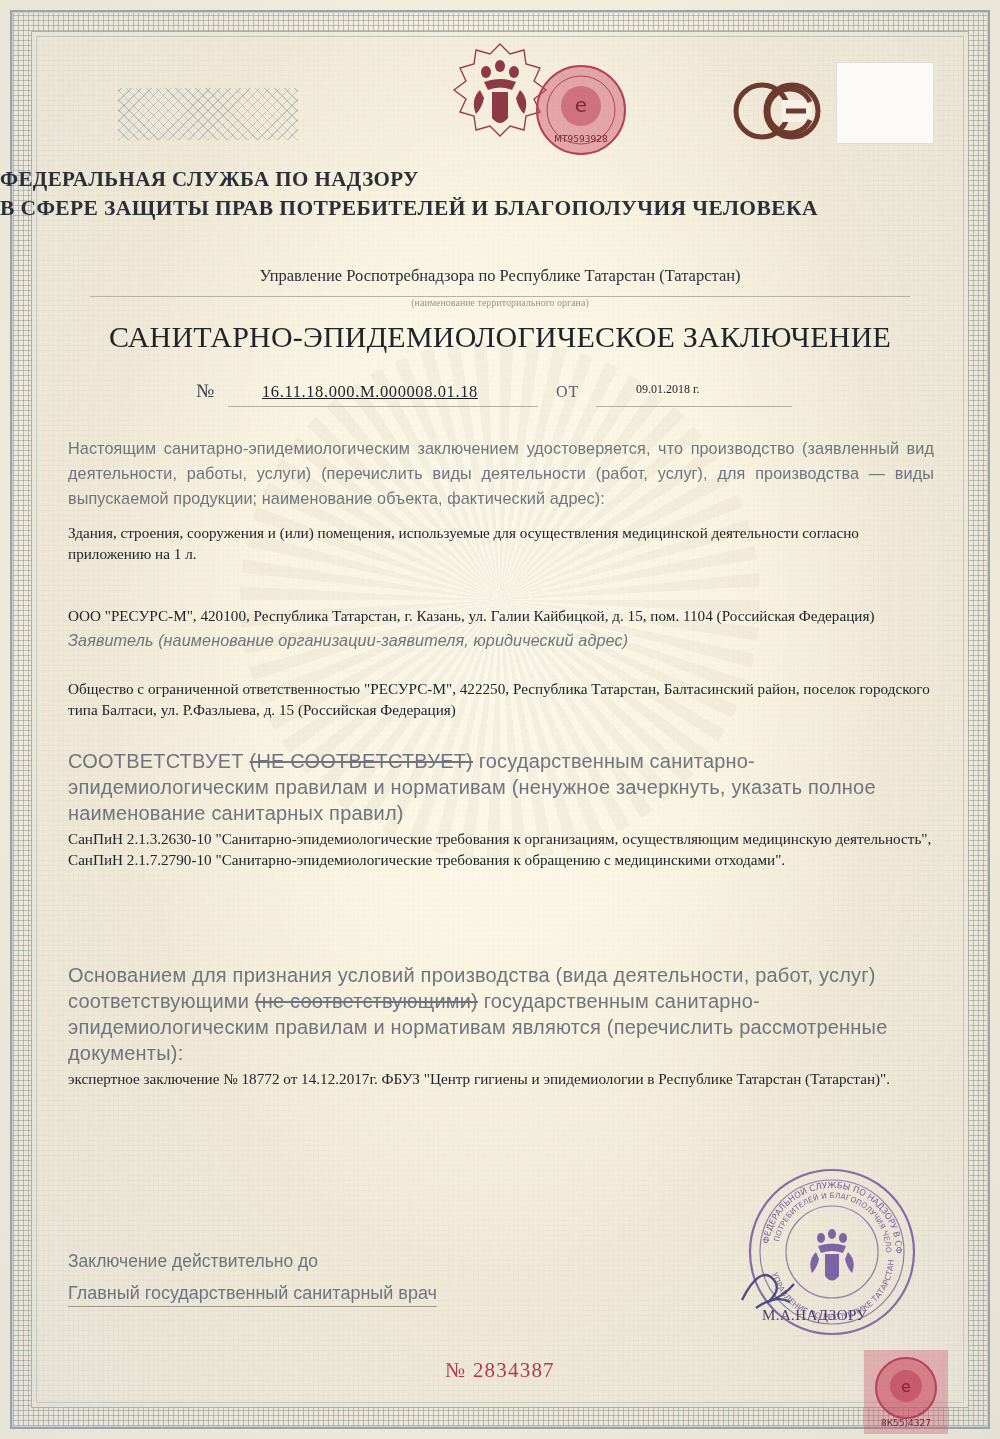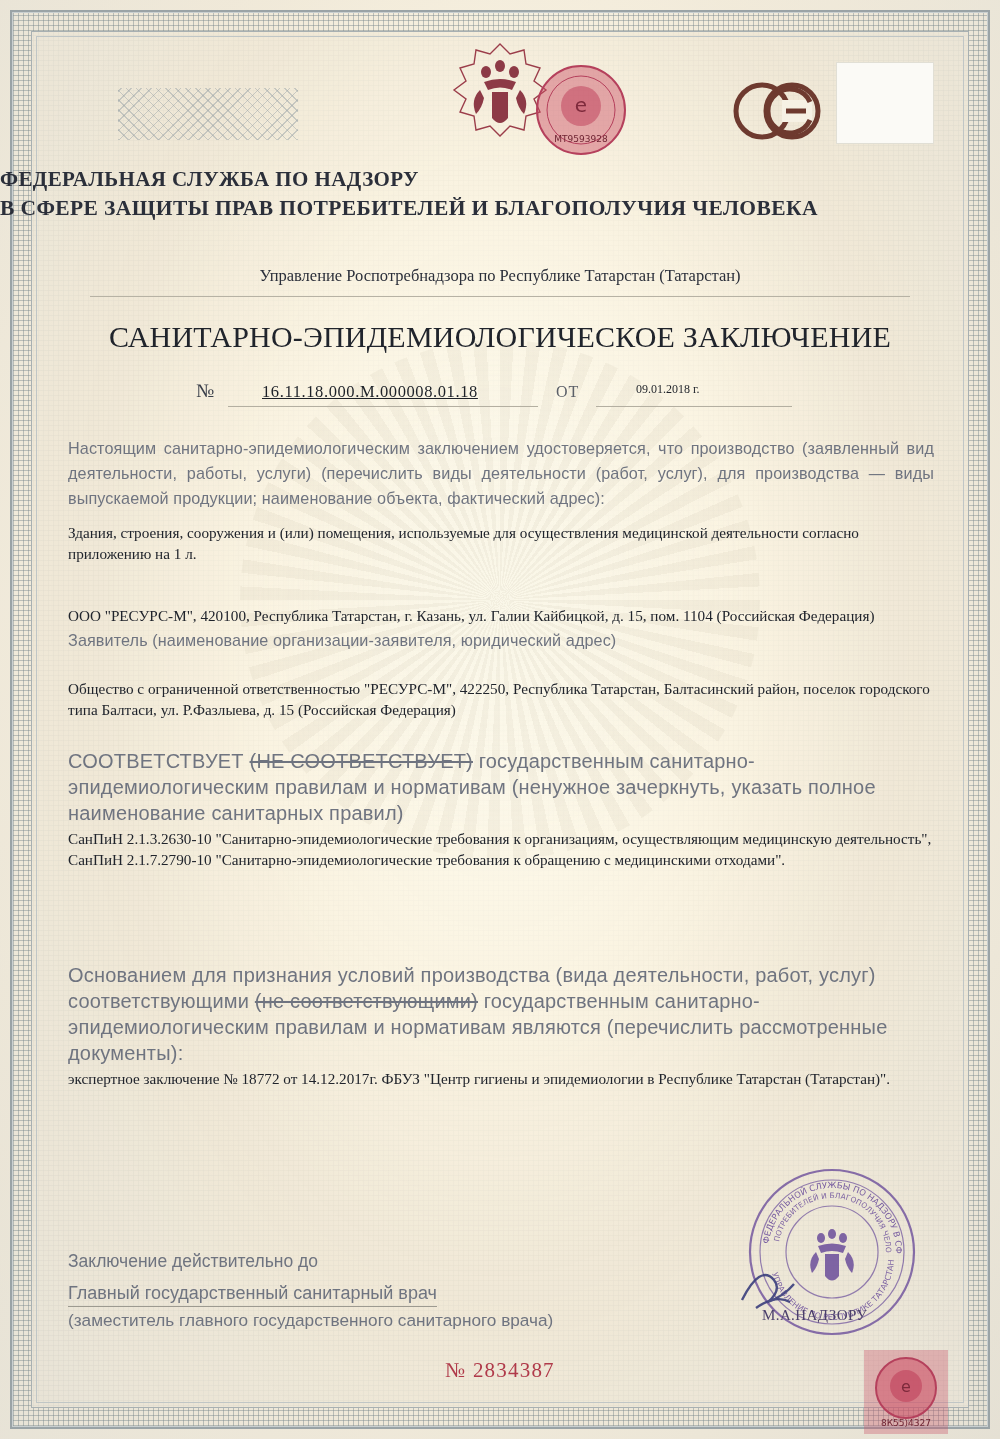--- a/index.html
+++ b/index.html
@@ -334,20 +334,21 @@
         <path d="M62 31 h20" stroke="#6e3a2f" stroke-width="5"></path>
       </svg>
     </div>
 
     <div class="white-box"></div>
 
     <div class="org-line1">ФЕДЕРАЛЬНАЯ СЛУЖБА ПО НАДЗОРУ</div>
     <div class="org-line2">В СФЕРЕ ЗАЩИТЫ ПРАВ ПОТРЕБИТЕЛЕЙ И БЛАГОПОЛУЧИЯ  ЧЕЛОВЕКА</div>
     <div class="dept">Управление Роспотребнадзора по Республике Татарстан (Татарстан)</div>
     <div class="dept-rule"></div>
+    <div class="dept-caption">(наименование территориального органа)</div>
     <div class="title">САНИТАРНО-ЭПИДЕМИОЛОГИЧЕСКОЕ ЗАКЛЮЧЕНИЕ</div>
 
     <div class="numrow">
       <span class="num-sym">№</span>
       <span class="num-val">16.11.18.000.М.000008.01.18</span>
       <span class="num-underline"></span>
       <span class="ot-label">ОТ</span>
       <span class="date-val">09.01.2018 г.</span>
       <span class="date-underline"></span>
     </div>
@@ -355,21 +356,21 @@
     <div class="body-block" style="top:436px;">
       <div class="grey-para">Настоящим санитарно-эпидемиологическим заключением удостоверяется, что производство (заявленный вид деятельности, работы, услуги) (перечислить виды деятельности (работ, услуг), для производства — виды выпускаемой продукции; наименование объекта, фактический адрес):</div>
     </div>
 
     <div class="body-block" style="top:522px;">
       <div class="filled">Здания, строения, сооружения и (или) помещения, используемые для осуществления медицинской деятельности согласно приложению на 1 л.</div>
     </div>
 
     <div class="body-block" style="top:605px;">
       <div class="filled">ООО "РЕСУРС-М", 420100, Республика Татарстан, г. Казань, ул. Галии Кайбицкой, д. 15, пом. 1104 (Российская Федерация)</div>
-      <div class="grey-para" style="margin-top:2px;">Заявитель (наименование организации-заявителя, юридический адрес)</div>
+      <div class="grey-para" style="margin-top:2px;font-style:italic;">Заявитель (наименование организации-заявителя, юридический адрес)</div>
     </div>
 
     <div class="body-block" style="top:678px;">
       <div class="filled">Общество с ограниченной ответственностью "РЕСУРС-М", 422250, Республика Татарстан, Балтасинский район, поселок городского типа Балтаси, ул. Р.Фазлыева, д. 15 (Российская Федерация)</div>
     </div>
 
     <div class="body-block" style="top:748px;">
       <div class="big-grey">
         <span>СООТВЕТСТВУЕТ</span>
         <span class="strike">(НЕ СООТВЕТСТВУЕТ)</span><span> государственным санитарно-эпидемиологическим правилам и нормативам </span><span>(ненужное зачеркнуть, указать полное наименование санитарных правил)</span>
@@ -418,21 +419,20 @@
         </g>
         <g stroke="#3b3f7d" stroke-width="2.4" fill="none" opacity="0.9">
           <path d="M24 148 q18 -36 32 -20 q8 10 -6 22 q16 -6 26 -18"></path>
           <path d="M38 156 q20 -14 34 -6"></path>
         </g>
       </svg>
     </div>
 
     <div class="valid-until">Заключение действительно до</div>
     <div class="chief-line">Главный государственный санитарный врач</div>
-    <div class="deputy-line">(заместитель главного государственного санитарного врача)</div>
     <div class="signer-name">М.А.НАДЗОРУ</div>
 
     <div class="serial">№ 2834387</div>
 
     <div class="stamp-bottom-red">
       <svg width="88" height="88" viewBox="0 0 88 88">
         <rect x="2" y="2" width="84" height="84" fill="rgba(200,80,104,0.35)"></rect>
         <circle cx="44" cy="40" r="30" fill="rgba(205,78,100,0.5)" stroke="#b5405c" stroke-width="2"></circle>
         <circle cx="44" cy="38" r="16" fill="rgba(190,60,88,0.55)"></circle>
         <text x="44" y="44" font-family="DejaVu Sans, sans-serif" font-size="16" fill="#7e2a3c" text-anchor="middle">e</text>

